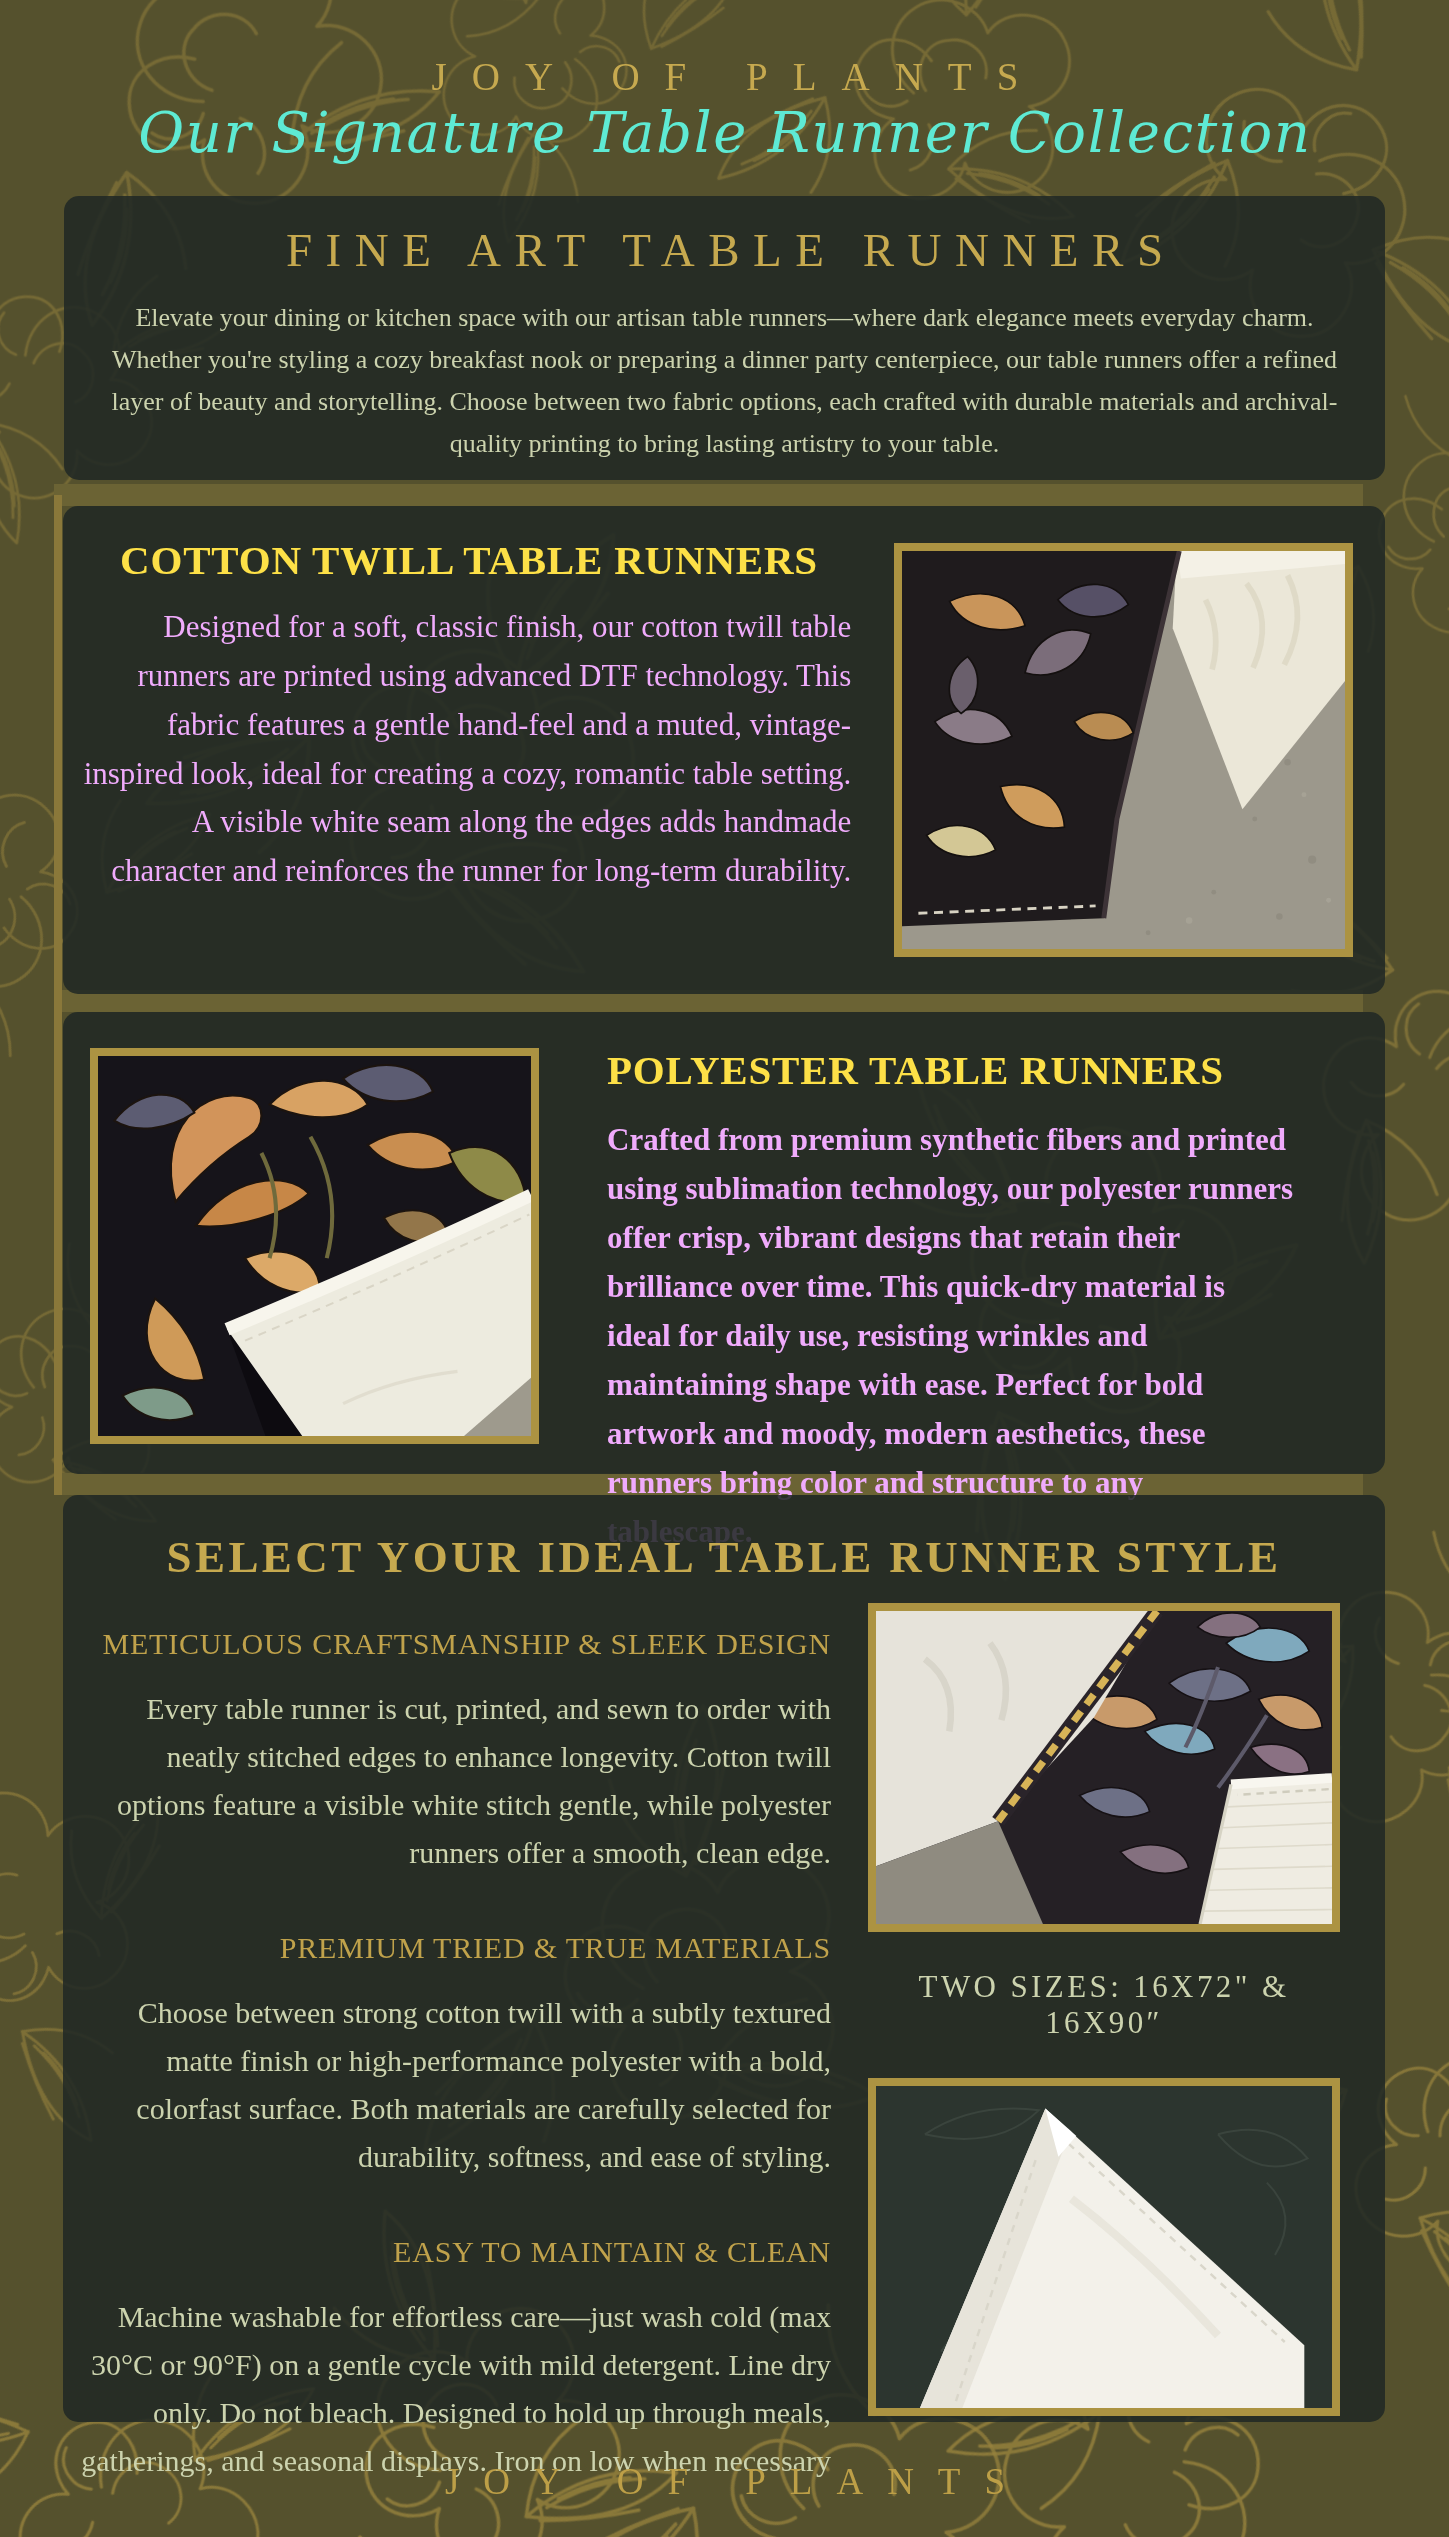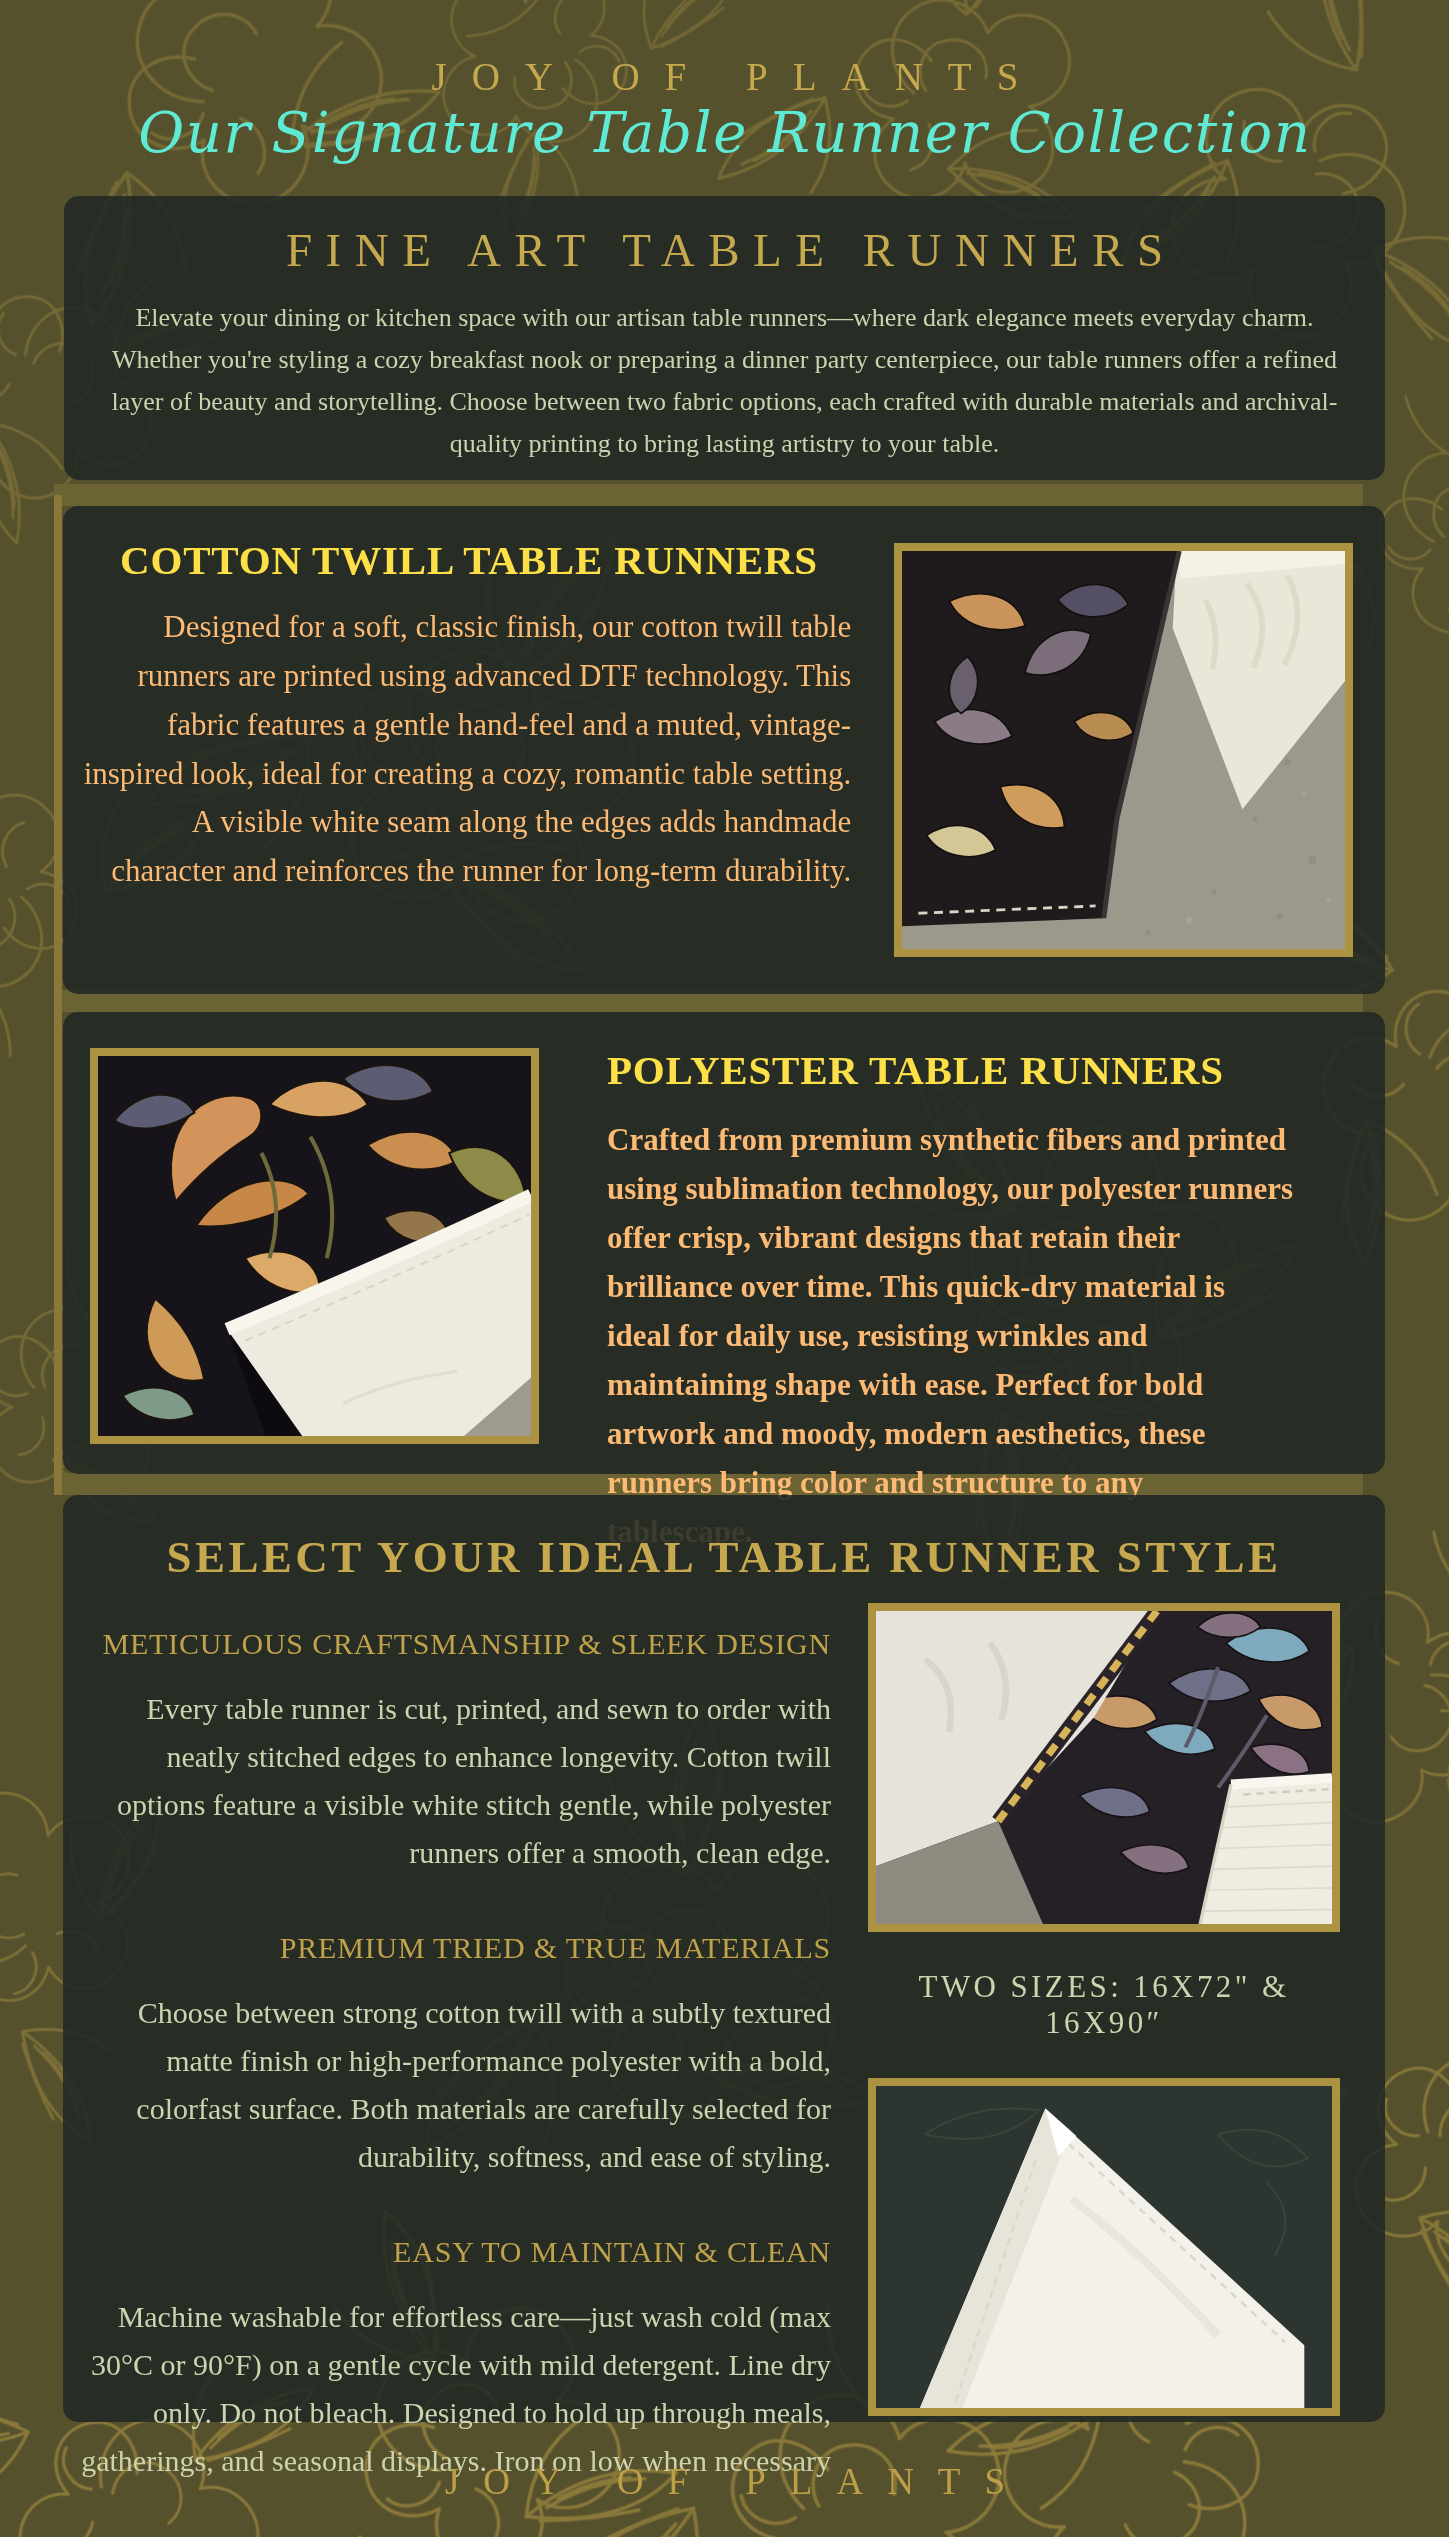--- a/index.html
+++ b/index.html
@@ -31,21 +31,21 @@
     font-size:56px;color:#5eead4;z-index:3;letter-spacing:1.7px;
   }
   .p1 h1{
     margin:27px 0 0;font-weight:400;font-size:47px;letter-spacing:13.5px;
     color:#c6a94f;text-indent:13.5px;
   }
   .p1 p{
     margin:20px auto 0;width:1242px;font-size:26px;line-height:1.62;color:#ccd3ae;
   }
   .ptitle{font-weight:700;font-size:41px;letter-spacing:0.8px;color:#fde047;margin:0;}
-  .pbody{font-size:31px;line-height:1.58;color:#fdba74;margin:0;}
+  .pbody{font-size:31px;line-height:1.58;color:#f0abfc;margin:0;}
   
   .p2 .txt{position:absolute;left:17px;top:30px;width:778px;}
   .p2 .ptitle{text-align:center;}
   .p2 .pbody{margin-top:18.6px;text-align:right;padding-right:6.8px;}
   .p2 figure{position:absolute;left:831px;top:37px;width:459px;height:414px;}
   
   .p3 figure{position:absolute;left:27px;top:36px;width:449px;height:396px;}
   .p3 .txt{position:absolute;left:544px;top:34px;width:687px;}
   .p3 .ptitle{text-align:left;}
   .p3 .pbody{margin-top:22px;text-align:left;font-weight:bold;}

